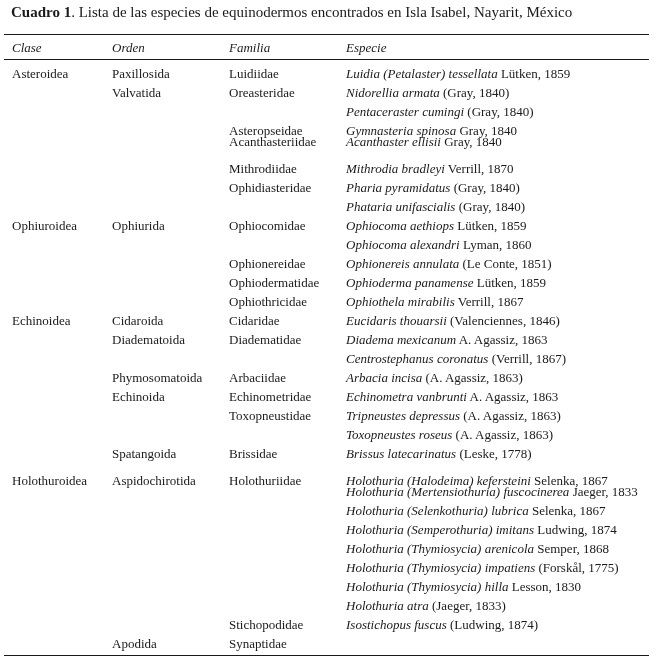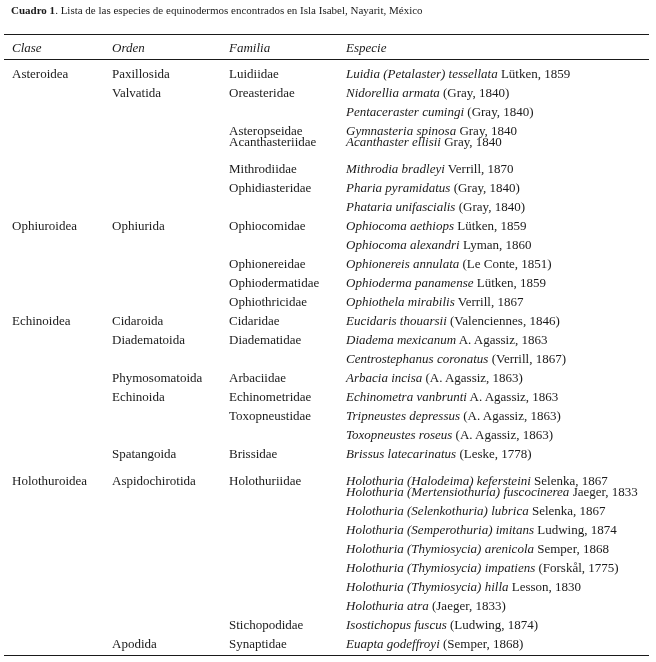--- a/index.html
+++ b/index.html
@@ -2,21 +2,21 @@
 <html><head>
 <meta charset="utf-8">
 <style>
   html, body { margin: 0; padding: 0; background: #ffffff; }
   body {
     width: 656px; height: 662px; position: relative; overflow: hidden;
     font-family: "Liberation Serif", "DejaVu Serif", serif;
     color: #1a1a1a; font-size: 13px;
   }
   .caption {
-    position: absolute; left: 11px; top: 4px; font-size: 11px; white-space: nowrap;
+    position: absolute; left: 11px; top: 4px; font-size: 15px; white-space: nowrap;
   }
   .caption b { font-weight: bold; }
   .rule { position: absolute; left: 4px; width: 645px; height: 1px; background: #1a1a1a; }
   .rule.top { top: 34px; }
   .rule.mid { top: 59px; }
   .rule.bot { top: 655px; }
   .hdr { position: absolute; top: 40px; font-style: italic; white-space: nowrap; text-align: center; }
   .row { position: absolute; left: 0; width: 532px; height: 19px; }
   .cell { position: absolute; top: 0; white-space: nowrap; line-height: 19px; }
   .c1 { left: 12px; } .c2 { left: 112px; } .c3 { left: 229px; } .c4 { left: 346px; }
@@ -214,17 +214,16 @@
     <div class="row" style="top: 615px;">
       <span class="cell c1"></span>
       <span class="cell c2"></span>
       <span class="cell c3">Stichopodidae</span>
       <span class="cell c4"><span class="it">Isostichopus fuscus</span><span> (Ludwing, 1874)</span></span>
     </div>
     <div class="row" style="top: 634px;">
       <span class="cell c1"></span>
       <span class="cell c2">Apodida</span>
       <span class="cell c3">Synaptidae</span>
-      <span class="cell c4"><span class="it">Euapta godeffroyi</span><span> (Semper, 1868)</span></span>
     </div>
   </div>
 
 <div class="rule bot"></div>
 
 </body></html>

